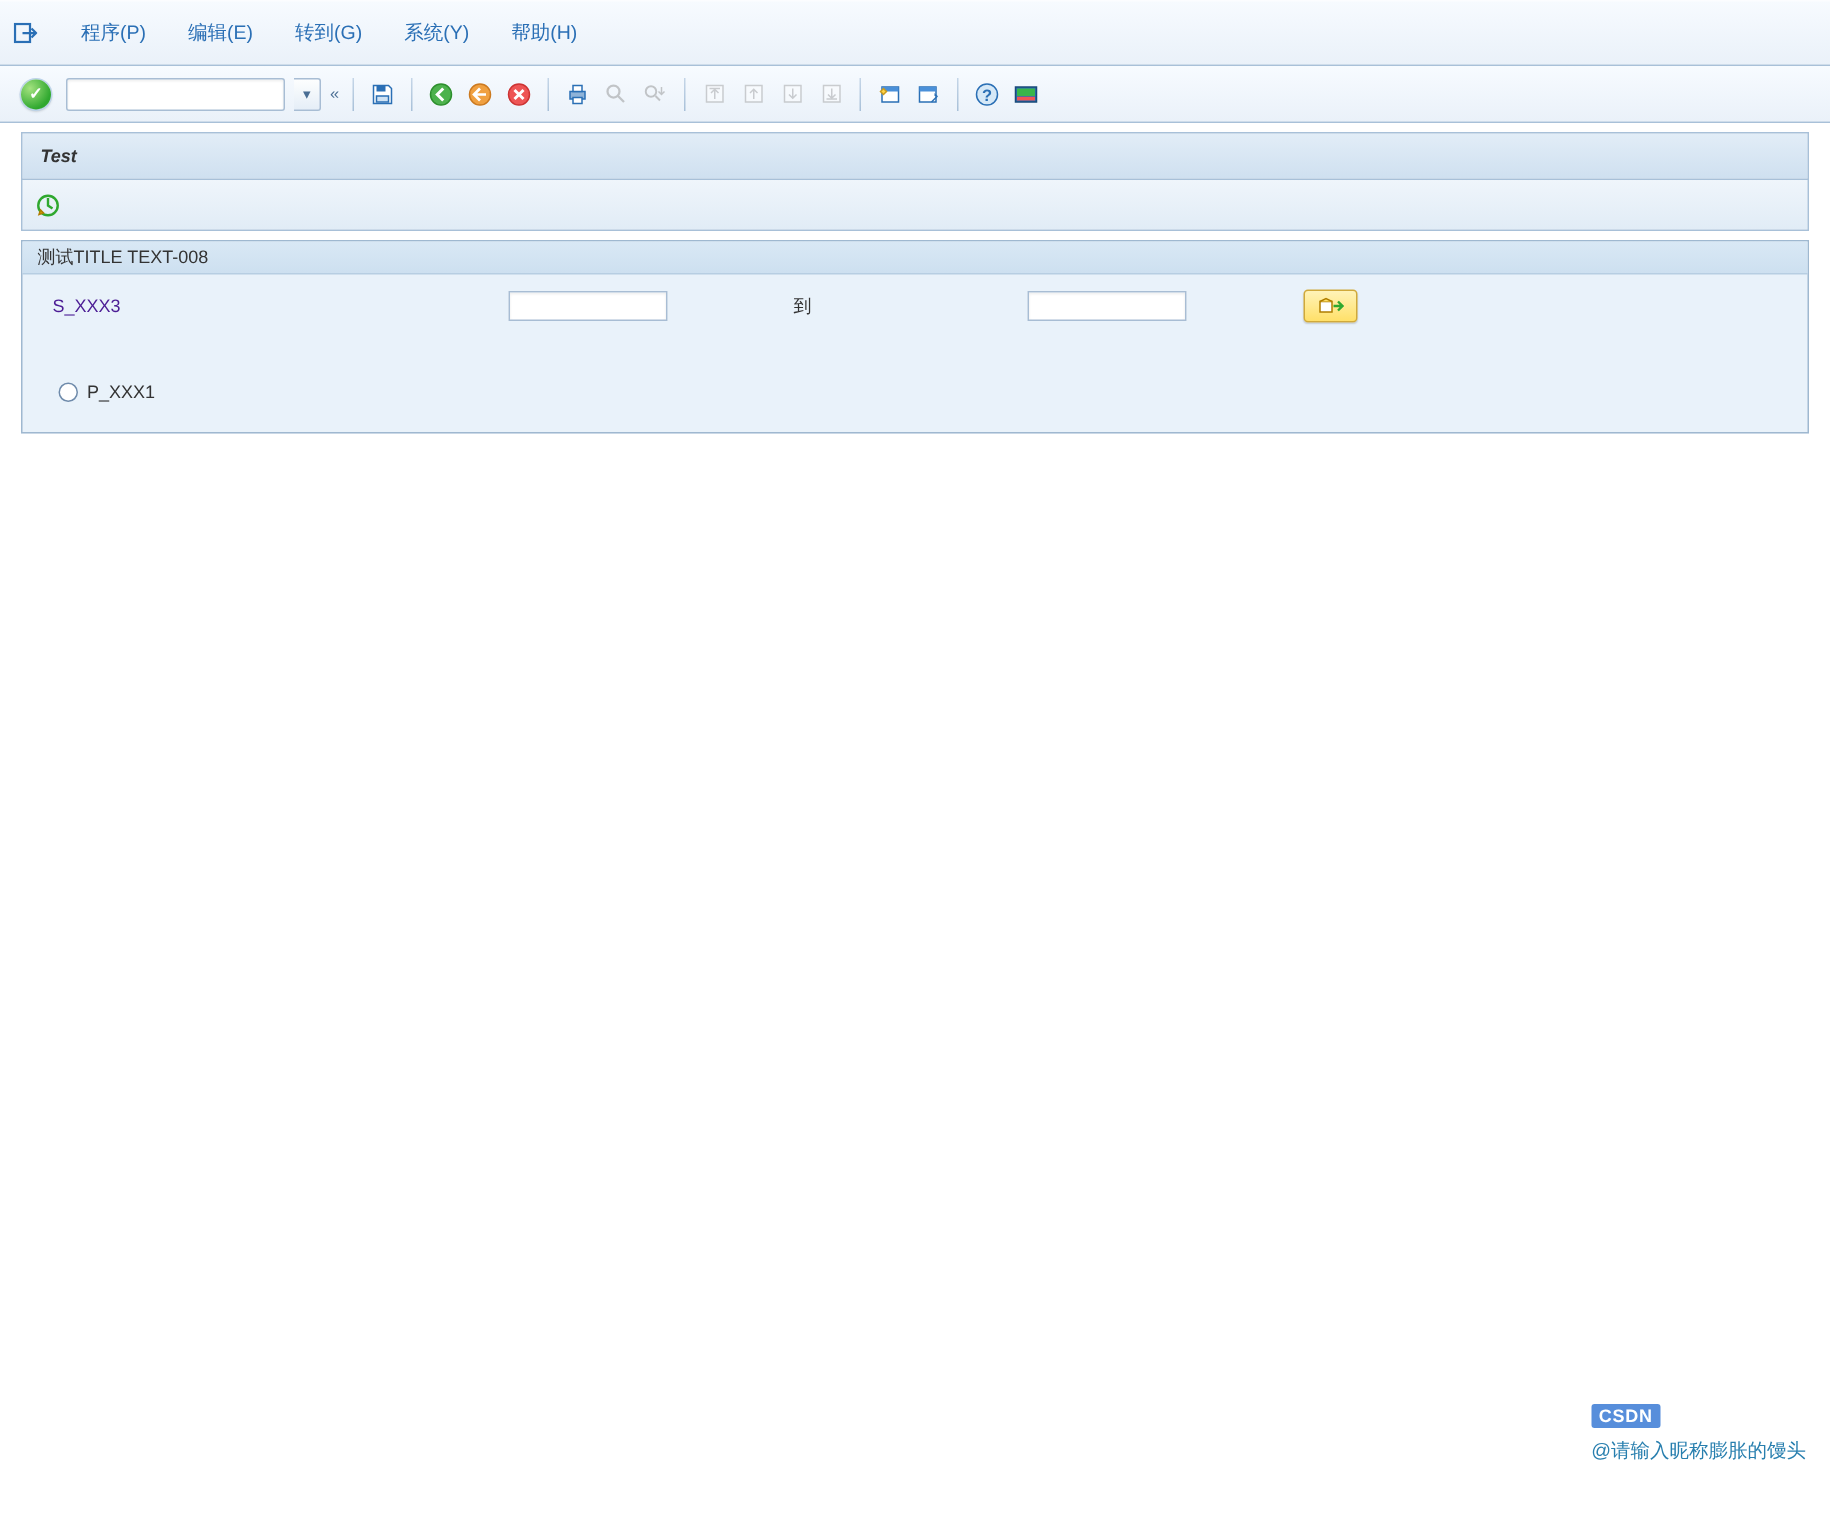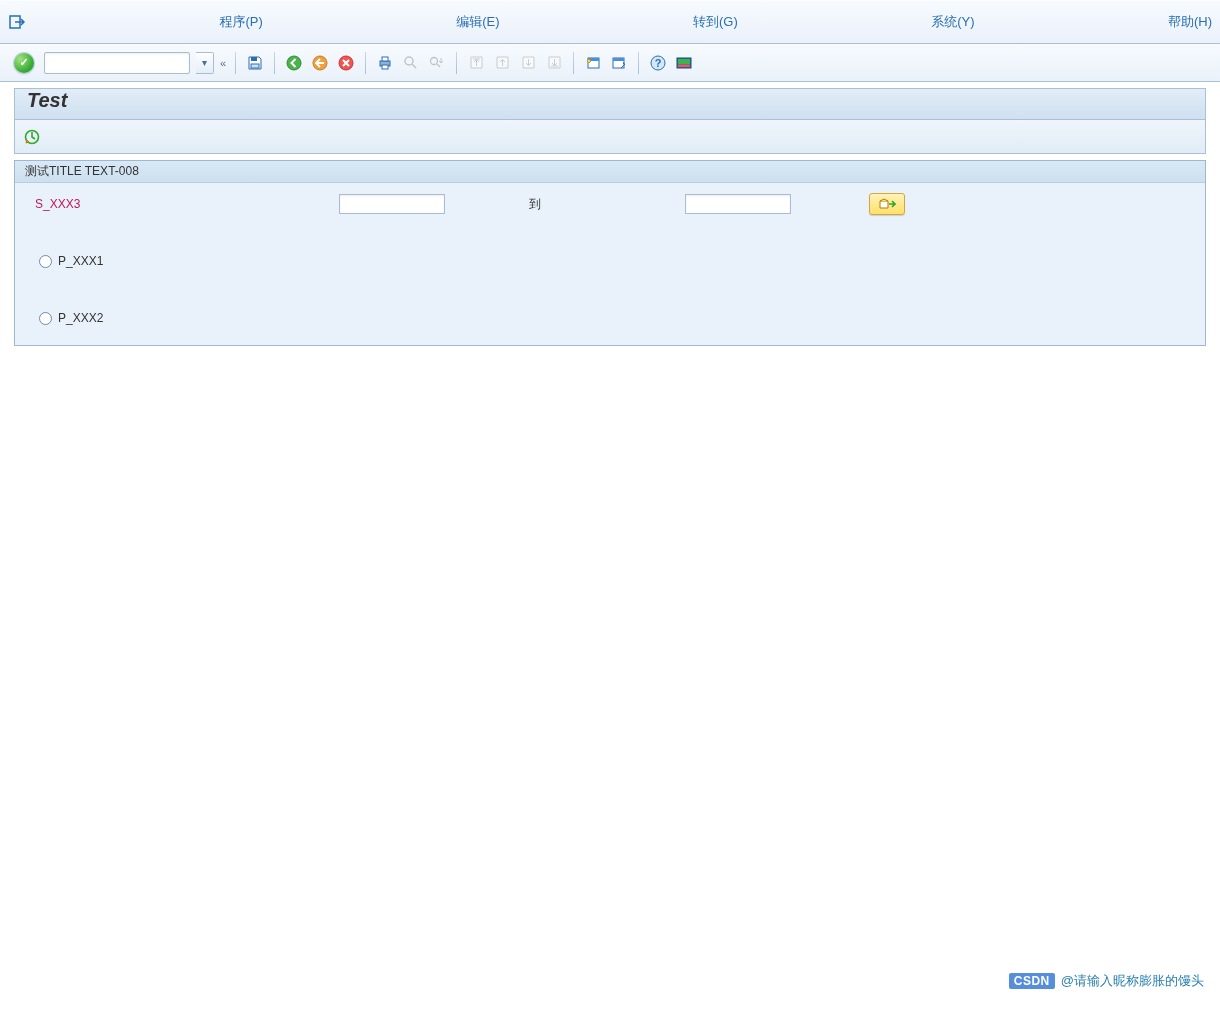--- a/index.html
+++ b/index.html
@@ -1,62 +1,62 @@
 <!DOCTYPE html>
 <html><head>
 <meta charset="utf-8">
 <style>
   * { box-sizing: border-box; margin: 0; padding: 0; font-family: Arial, "Microsoft YaHei", sans-serif; }
   body { background: #fff; width: 1220px; height: 1020px; overflow: hidden; font-size: 12px; color: #333; }
 
   
-  .menubar { height: 44px; background: linear-gradient(#f7fbff,#eaf1f9); border-bottom: 1px solid #a8c0d8; display:flex; align-items:center; padding: 0 8px; gap: 28px; box-shadow: 0 1px 0 rgba(255,255,255,.6) inset; justify-content: space-between; }
+  .menubar { height: 44px; background: linear-gradient(#f7fbff,#eaf1f9); border-bottom: 1px solid #a8c0d8; display:flex; align-items:center; padding: 0 8px; gap: 28px; box-shadow: 0 1px 0 rgba(255,255,255,.6) inset; }
   .menubar .menu-exit { width:18px; height:18px; display:flex; align-items:center; justify-content:center; cursor:pointer; }
   .menubar .menu-exit svg { stroke:#2a6fb5; }
   .menu-item { color:#2a6fb5; cursor:pointer; font-size:13px; user-select:none; }
 
   
   .toolbar { height:38px; background: linear-gradient(#f7fbff,#eaf1f9); border-bottom:1px solid #a8c0d8; display:flex; align-items:center; padding:0 14px; gap:6px; }
   .ok-ball { width:20px; height:20px; border-radius:50%; background:radial-gradient(circle at 30% 30%,#a3e27f,#2fa82f 70%); box-shadow:0 0 0 1px #bcd3e9,0 1px 2px rgba(0,0,0,.3); display:flex; align-items:center; justify-content:center; cursor:pointer; }
   .ok-ball::after{content:"✓";color:#fff;font-size:11px;font-weight:bold;}
   .cmd-field { width:146px; height:22px; border:1px solid #a8bdd4; background:#fff; margin-left:4px; border-radius:2px; box-shadow:inset 0 1px 2px rgba(0,0,0,.08);}
   .cmd-drop { width:18px;height:22px;border:1px solid #a8bdd4;border-left:none;background:linear-gradient(#fdfefe,#e5eef7);display:flex;align-items:center;justify-content:center;cursor:pointer;border-radius:0 2px 2px 0; }
   .cmd-drop::after{content:"▾";color:#4a6e94;font-size:10px;}
   .tb-sep { width:1px; height:22px; background: linear-gradient(#c5d6e8,#a8c0d8); margin:0 3px; }
   .tb-btn { width:20px; height:20px; display:flex; align-items:center; justify-content:center; cursor:pointer; border-radius:2px; }
   .tb-btn.disabled { opacity:.45; cursor:default; }
   .collapse-chevrons { font-size:11px; color:#4a6e94; letter-spacing:-4px; padding-right:4px; cursor:pointer; }
   svg{display:block}
 
   
   .title-strip { margin:6px 14px 0 14px; }
-  .title-box { height:32px; background:linear-gradient(#e2edf7,#cfe0f0); border:1px solid #a8c0d8; display:flex; padding:0 12px; font-weight:bold; font-style:italic; font-size:20px; color:#333; }
+  .title-box { height:32px; background:linear-gradient(#e2edf7,#cfe0f0); border:1px solid #a8c0d8; display:flex; align-items:center; padding:0 12px; font-weight:bold; font-style:italic; font-size:12px; color:#333; }
   .secondary-bar { height:34px; border:1px solid #a8c0d8; border-top:none; background:linear-gradient(#eff5fb,#e1ecf6); display:flex; align-items:center; padding:0 8px; }
   .exec-icon { width:18px;height:18px;display:flex;align-items:center;justify-content:center;cursor:pointer; }
 
   
   .sel-wrap { margin:6px 14px 0 14px; border:1px solid #9fb8d0; background:#e9f2fa; }
   .sel-header { height:22px; background:linear-gradient(#d9e8f5,#cde0f0); border-bottom:1px solid #b7cee2; display:flex; align-items:center; padding:0 10px; font-size:12px; color:#333; }
   .sel-body { padding:8px 10px 14px 10px; }
   .row { display:flex; align-items:center; height:26px; }
-  .row-label { width:314px; padding-left:10px; font-size:12px; color:#be185d; }
+  .row-label { width:314px; padding-left:10px; font-size:12px; color:#4c1d95; }
   .inp { width:106px; height:20px; border:1px solid #a8bdd4; background:#fff; box-shadow:inset 0 1px 2px rgba(0,0,0,.08);}
   .to-label { width:240px; padding-left:84px; font-size:12px; }
   .multi-btn { width:36px; height:22px; border:1px solid #d0a93a; background:linear-gradient(#fff3b8,#ffe069); border-radius:3px; display:flex; align-items:center; justify-content:center; cursor:pointer; margin-left:78px; box-shadow:0 1px 1px rgba(0,0,0,.15); }
   .radio-row { display:flex; align-items:center; height:26px; padding-left:14px; gap:6px; position:relative;margin-top:31px; }
   .radio-outer { width:13px;height:13px;border-radius:50%;border:1px solid #6f8bab;background:#fff;display:flex;align-items:center;justify-content:center;cursor:pointer;}
   .radio-outer.checked::after{content:"";width:7px;height:7px;border-radius:50%;background:#333;}
   .radio-label{font-size:12px;color:#333;}
   .focus-brackets { position:absolute; left:374px; width:16px; height:24px; pointer-events:none; }
   .focus-brackets .tl,.focus-brackets .tr,.focus-brackets .bl,.focus-brackets .br{position:absolute;width:7px;height:7px;border-color:#c03030;border-style:solid;}
   .focus-brackets .tr{right:0;top:-12px;border-width:1px 1px 0 0;}
   .focus-brackets .bl{left:0;bottom:-12px;border-width:0 0 1px 1px;}
 
   
-  .watermark { position:absolute; right:16px; bottom:30px; display:flex; align-items:center; gap:6px; opacity:.85; }
+  .watermark { position:absolute; right:16px; bottom:44px; display:flex; align-items:flex-start; gap:6px; opacity:.85;flex-direction:column; }
   .wm-logo { background:#3a7bd5; color:#fff; font-weight:bold; font-size:12px; padding:1px 5px; border-radius:2px; letter-spacing:.5px; }
   .wm-text { color:#0369a1; font-size:13px; }
 </style>
 </head>
 <body>
 
 <div class="menubar">
   <span class="menu-exit">
     <svg width="16" height="14" viewBox="0 0 16 14" fill="none">
         <rect x="1" y="1" width="10" height="12" stroke="#2a6fb5" stroke-width="1.5"></rect>
@@ -220,24 +220,20 @@
             <path d="M11 7h5M14 4l3 3-3 3" stroke="#2fa82f" stroke-width="1.6" fill="none"></path>
           </svg>
       </span>
     </div>
 
     <div id="radio-container">
         <div class="radio-row">
           <span class="radio-outer"></span>
           <span class="radio-label">P_XXX1</span>
         </div>
-        <div class="radio-row">
-          <span class="radio-outer"></span>
-          <span class="radio-label">P_XXX2</span>
-        </div>
       </div>
   </div>
 </div>
 
 <div class="watermark">
   <span class="wm-logo">CSDN</span>
   <span class="wm-text">@请输入昵称膨胀的馒头</span>
 </div>
 
 </body></html>

